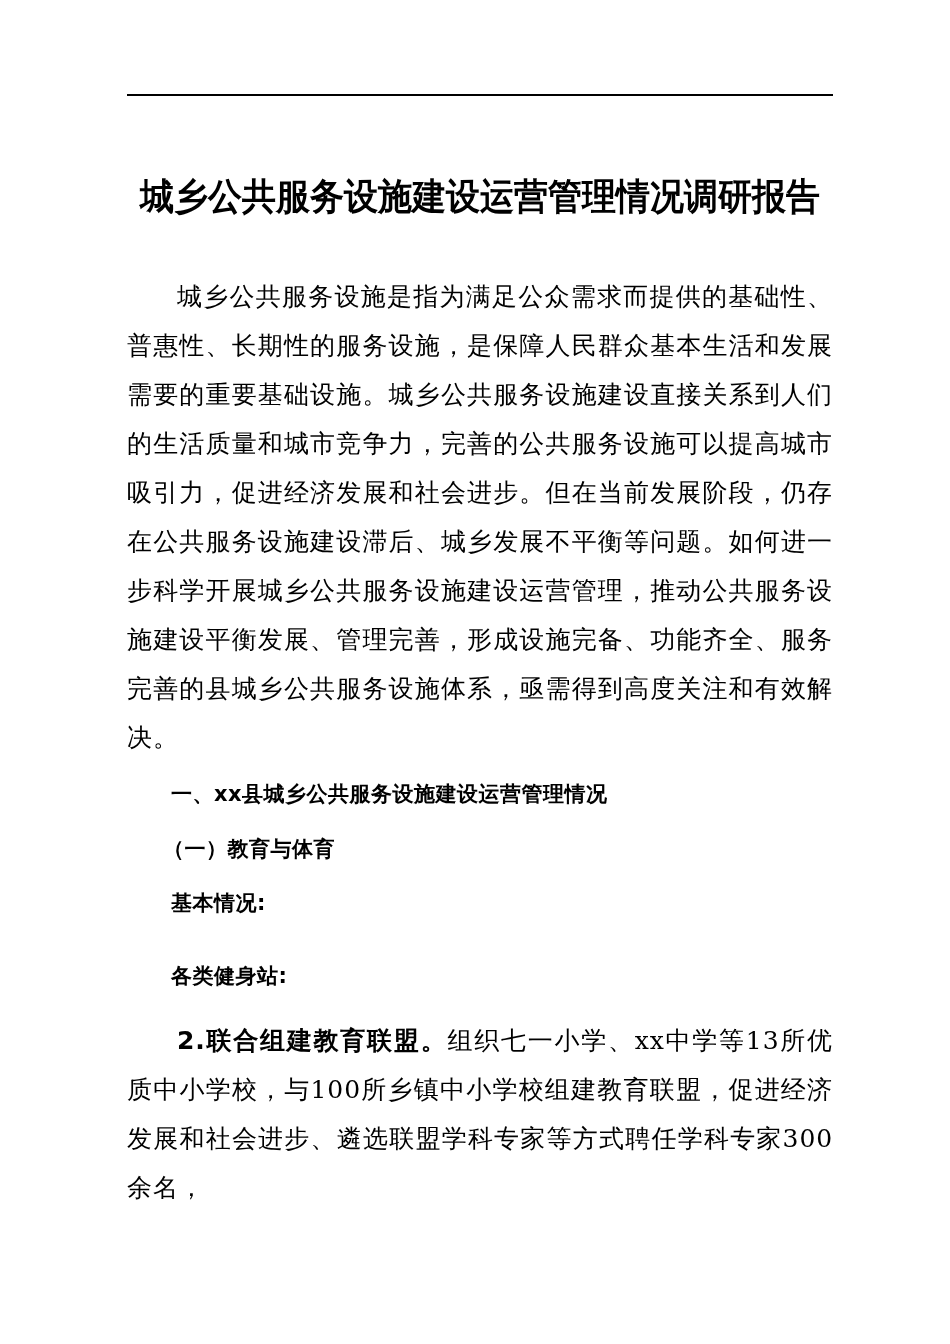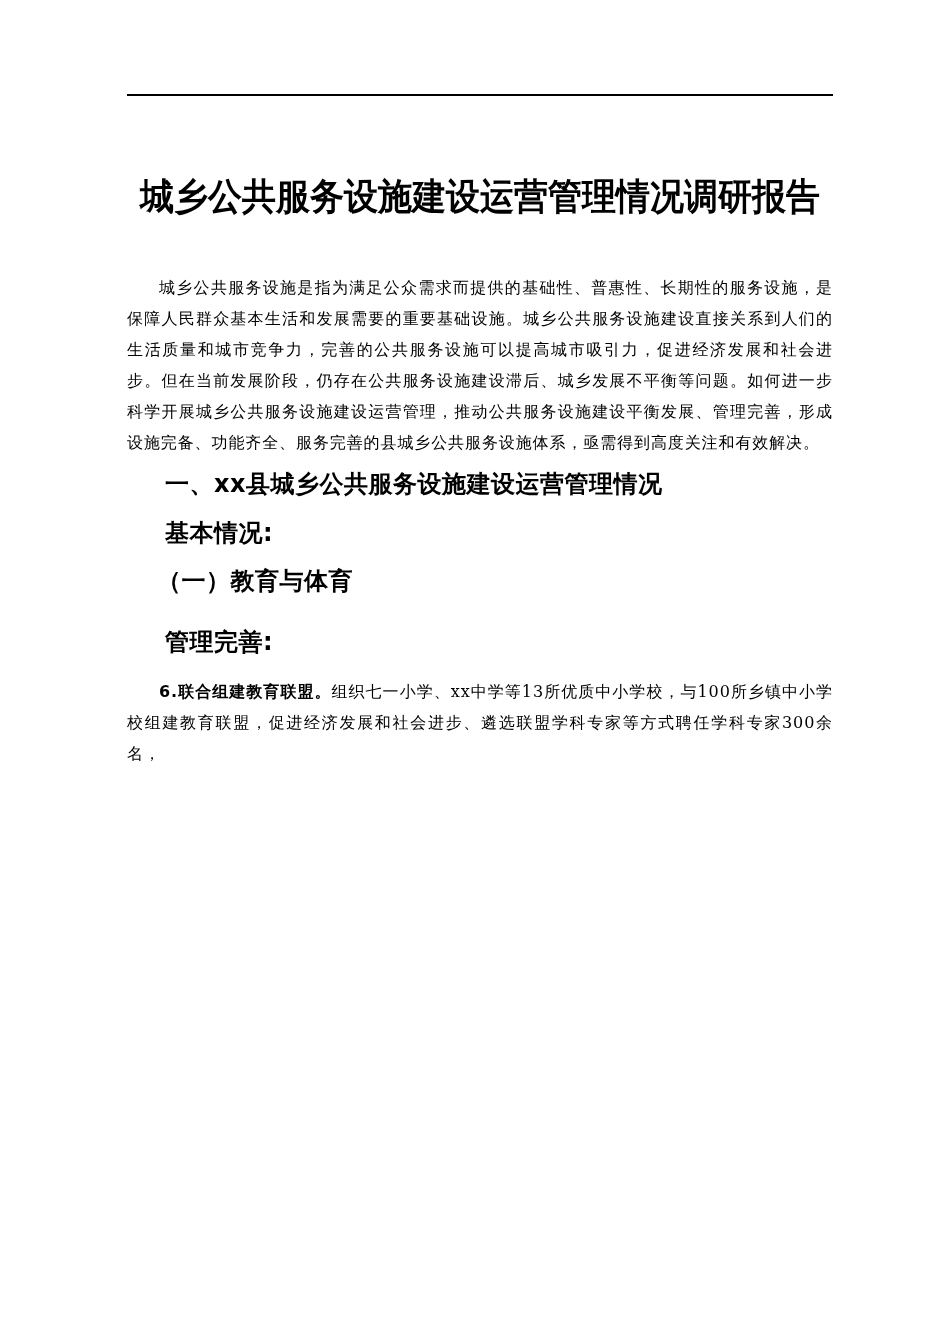--- a/index.html
+++ b/index.html
@@ -44,32 +44,32 @@
       transform: scaleY(1.08);
     }
     .content {
       position: absolute;
       left: 127px;
       top: 264px;
       width: 706px;
     }
     .para {
       margin: 0;
-      font-size: 16px;
-      line-height: 31px;
+      font-size: 25px;
+      line-height: 49px;
       text-align: justify;
       text-justify: inter-character;
       letter-spacing: 0.9px;
     }
     .para.indent {
       text-indent: 2em;
     }
     .heading {
-      margin: 4px;
-      font-size: 24px;
+      margin: 10px;
+      font-size: 21px;
       line-height: 44.6px;
       font-weight: bold;
       padding-left: 34px;
       font-family: "DejaVu Sans", "Liberation Sans", sans-serif;
       letter-spacing: 0.5px;
     }
     .heading.sub {
       padding-left: 26px;
     }
     .heading.label {
@@ -86,26 +86,26 @@
 <div class="page">
   <div class="header-rule"></div>
 
   <div class="title">城乡公共服务设施建设运营管理情况调研报告</div>
 
   <div class="content">
     <p class="para indent">城乡公共服务设施是指为满足公众需求而提供的基础性、普惠性、长期性的服务设施，是保障人民群众基本生活和发展需要的重要基础设施。城乡公共服务设施建设直接关系到人们的生活质量和城市竞争力，完善的公共服务设施可以提高城市吸引力，促进经济发展和社会进步。但在当前发展阶段，仍存在公共服务设施建设滞后、城乡发展不平衡等问题。如何进一步科学开展城乡公共服务设施建设运营管理，推动公共服务设施建设平衡发展、管理完善，形成设施完备、功能齐全、服务完善的县城乡公共服务设施体系，亟需得到高度关注和有效解决。</p>
 
     <p class="heading">一、xx县城乡公共服务设施建设运营管理情况</p>
 
+    <p class="heading sub">（一）教育与体育</p>
+
     <p class="heading label">基本情况:</p>
-
-    <p class="heading sub">（一）教育与体育</p>
 
 
     <div style="height: 8px;"></div>
 
-    <p class="heading label">管理完善:</p>
+    <p class="heading label">各类健身站:</p>
 
     <div style="height: 8px;"></div>
 
-    <p class="para indent"><span class="lead-bold">6.联合组建教育联盟。</span><span>组织七一小学、xx中学等13所优质中小学校，与100所乡镇中小学校组建教育联盟，促进经济发展和社会进步、遴选联盟学科专家等方式聘任学科专家300余名，</span></p>
+    <p class="para indent"><span class="lead-bold">2.联合组建教育联盟。</span><span>组织七一小学、xx中学等13所优质中小学校，与100所乡镇中小学校组建教育联盟，促进经济发展和社会进步、遴选联盟学科专家等方式聘任学科专家300余名，</span></p>
   </div>
 </div>
 
 </body></html>

